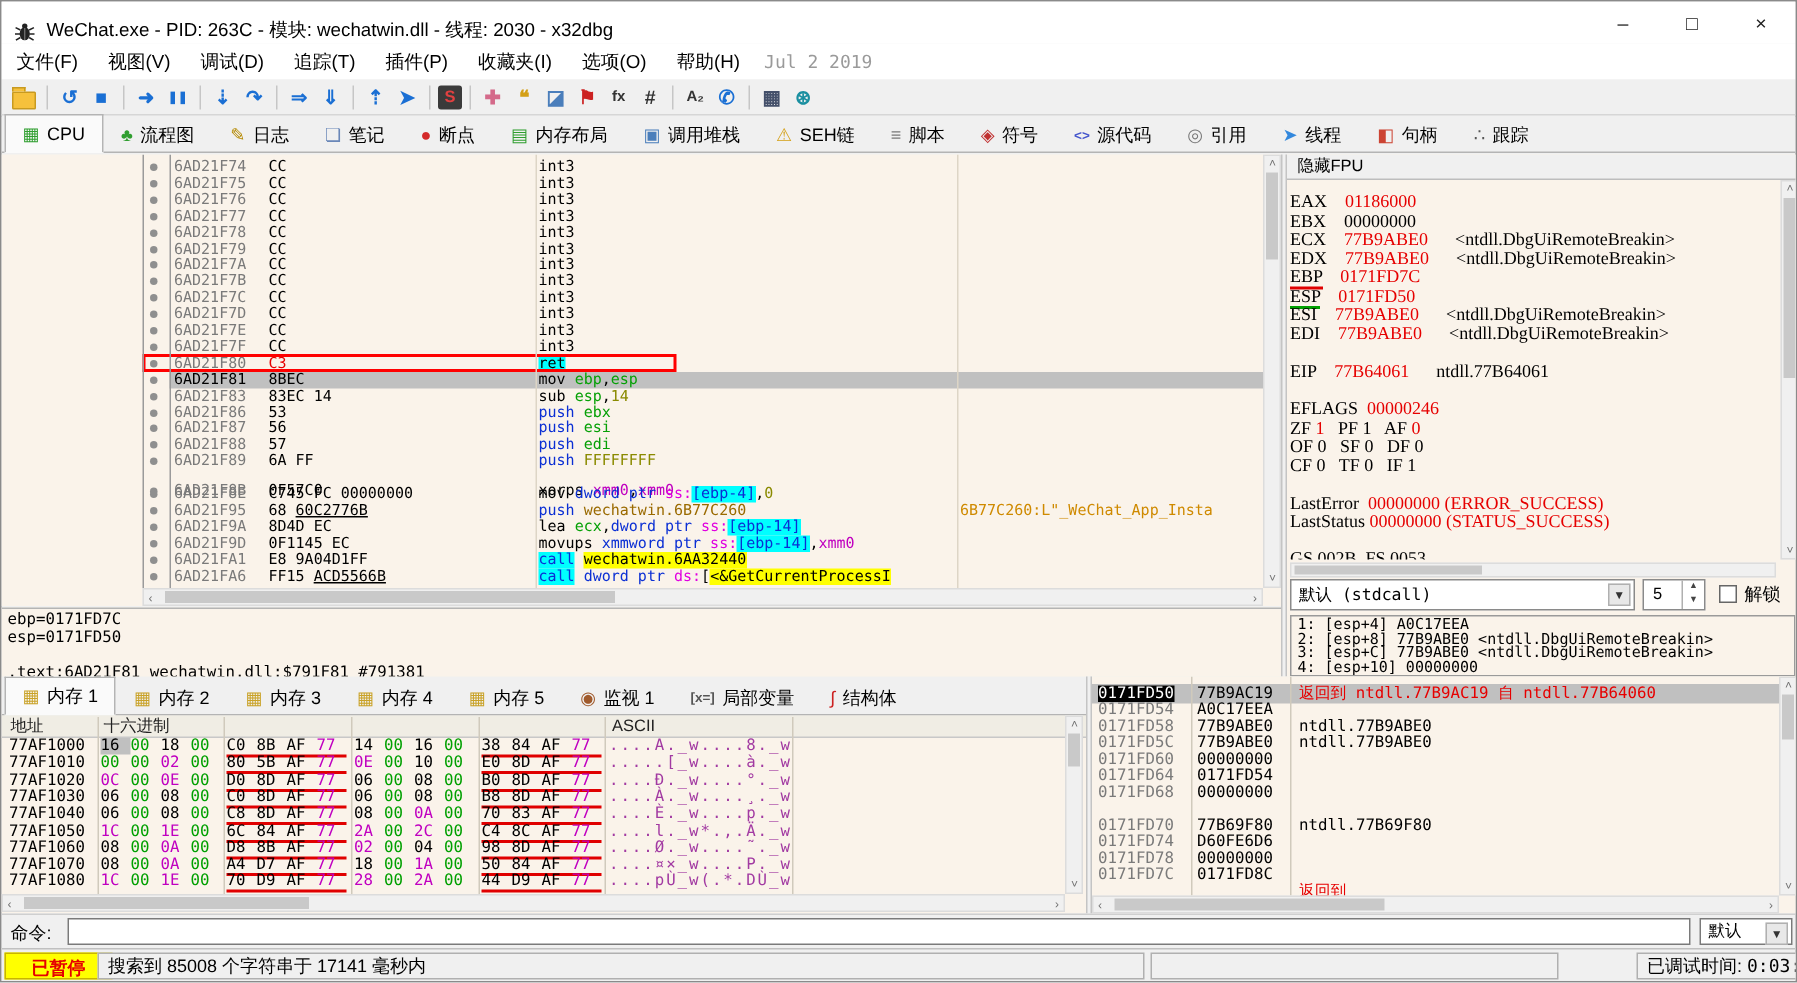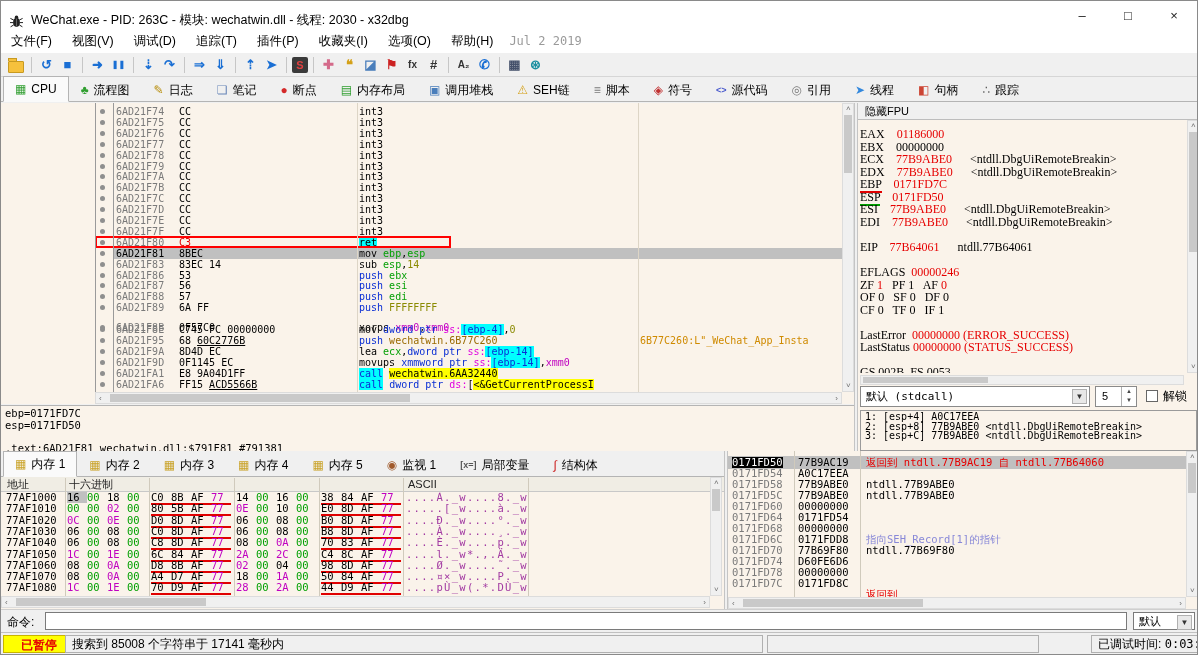--- a/index.html
+++ b/index.html
@@ -342,20 +342,21 @@
       <div class="spin">
         <span>5</span>
         <span class="spbtn">▲<br>▼</span>
       </div>
       <span class="cbx"></span>
       <span class="cbl">解锁</span>
       <div class="argsbox">
           <div class="aline">1: [esp+4] A0C17EEA</div>
           <div class="aline">2: [esp+8] 77B9ABE0 &lt;ntdll.DbgUiRemoteBreakin&gt;</div>
           <div class="aline">3: [esp+C] 77B9ABE0 &lt;ntdll.DbgUiRemoteBreakin&gt;</div>
+          <div class="aline">4: [esp+10] 00000000</div>
         </div>
     </div>
   </div>
 
   <div class="bottom">
     <div class="mem">
       <div class="btabs">
           <div class="tab on">
             <span class="tic" style="color: rgb(201, 162, 39);">▦</span>
             <span class="tlb">内存 1</span>
@@ -425,21 +426,20 @@
     <div class="bsplit"></div>
     <div class="stack">
       <div style="position:absolute;inset:0;">
           <div class="srow hl" style="top: 6px;"><span class="saddr ssel">0171FD50</span><span class="sval">77B9AC19</span><span class="scmt red">返回到 ntdll.77B9AC19 自 ntdll.77B64060</span></div>
           <div class="srow" style="top: 17px;"><span class="saddr">0171FD54</span><span class="sval">A0C17EEA</span></div>
           <div class="srow" style="top: 28px;"><span class="saddr">0171FD58</span><span class="sval">77B9ABE0</span><span class="scmt">ntdll.77B9ABE0</span></div>
           <div class="srow" style="top: 39px;"><span class="saddr">0171FD5C</span><span class="sval">77B9ABE0</span><span class="scmt">ntdll.77B9ABE0</span></div>
           <div class="srow" style="top: 50px;"><span class="saddr">0171FD60</span><span class="sval">00000000</span></div>
           <div class="srow" style="top: 61px;"><span class="saddr">0171FD64</span><span class="sval">0171FD54</span></div>
           <div class="srow" style="top: 72px;"><span class="saddr">0171FD68</span><span class="sval">00000000</span></div>
-          <div class="srow" style="top: 83px;"><span class="saddr">0171FD6C</span><span class="sval">0171FDD8</span><span class="scmt pur">指向SEH_Record[1]的指针</span></div>
           <div class="srow" style="top: 94px;"><span class="saddr">0171FD70</span><span class="sval">77B69F80</span><span class="scmt">ntdll.77B69F80</span></div>
           <div class="srow" style="top: 105px;"><span class="saddr">0171FD74</span><span class="sval">D60FE6D6</span></div>
           <div class="srow" style="top: 116px;"><span class="saddr">0171FD78</span><span class="sval">00000000</span></div>
           <div class="srow" style="top: 127px;"><span class="saddr">0171FD7C</span><span class="sval">0171FD8C</span></div>
           <div class="srow" style="top: 138px;"><span class="saddr"></span><span class="sval"></span><span class="scmt red">返回到</span></div>
         </div>
       <div class="svl" style="left:66px;background:#d0cabc;"></div>
       <div class="svl" style="left:132px;background:#d0cabc;"></div>
       <div class="sbv" style="right:1px;top:0;height:146px;">
         <span class="sarr" style="left:3px;top:0;">˄</span>

